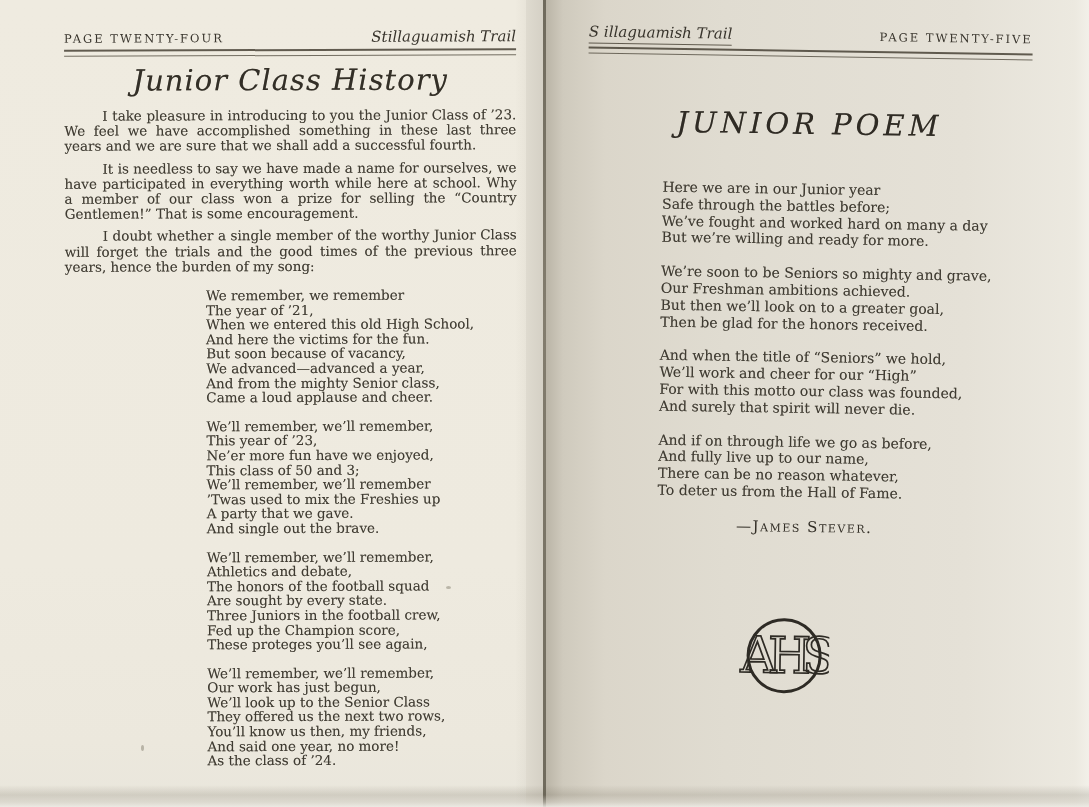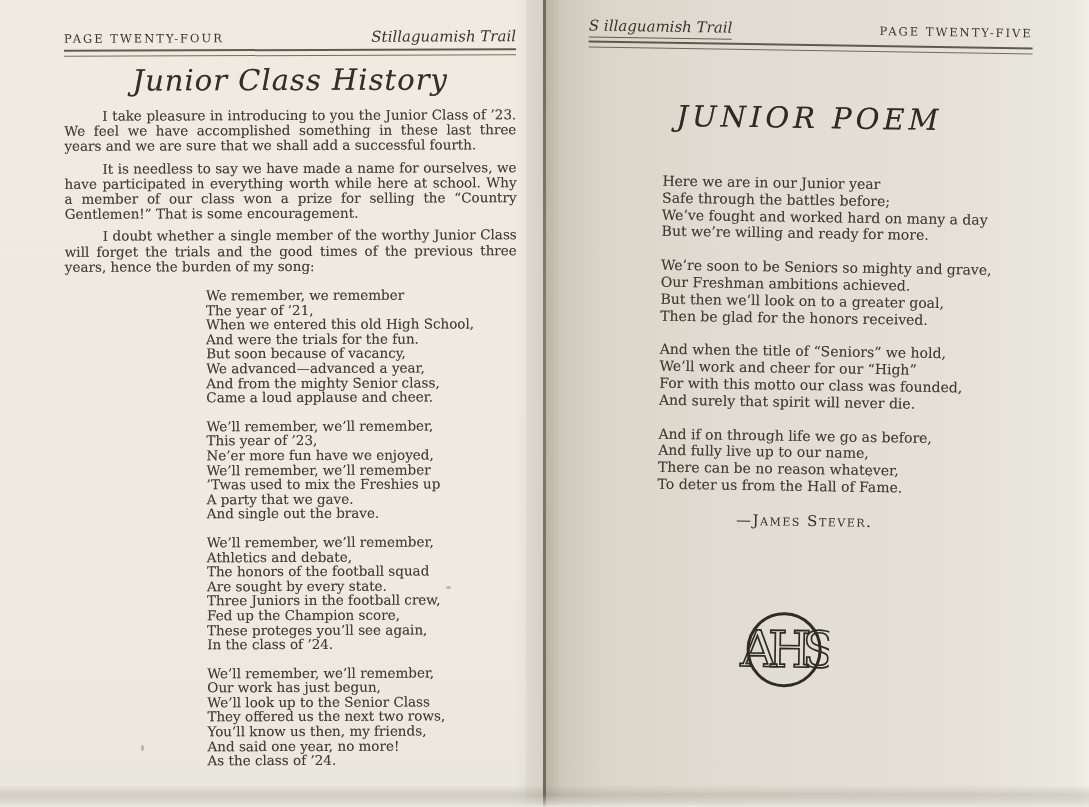--- a/index.html
+++ b/index.html
@@ -2,21 +2,21 @@
 <html><head>
 <meta charset="utf-8">
 <style>
   html,body{margin:0;padding:0;background:#888;}
   #scan{position:relative;width:1089px;height:807px;overflow:hidden;
         font-family:"DejaVu Serif", serif;color:#3f3b32;
         background:#e5e1d6;}
   .page{position:absolute;top:0;height:807px;box-sizing:border-box;}
   #page-left{left:0;width:526px;padding:28px 10px 12px 64px;
     background:linear-gradient(180deg,#efebe0 0%,#eeeadf 70%,#ece8dd 92%,#e9e6dc 100%);}
-  #page-right{left:545px;width:544px;padding:20px 56px 0 44px;
+  #page-right{left:545px;width:544px;padding:26px 56px 0 44px;
     background:linear-gradient(90deg,#b9b3a5 0px,#cfcabd 18px,#dbd6ca 60px,#e0dcd1 180px,#e5e1d7 420px,#ece9e0 530px,#f2f0e9 544px);}
   .tilt-right{transform:rotate(0.9deg);transform-origin:50% 0;}
   .tilt-left{transform:rotate(-0.2deg);transform-origin:50% 0;}
   .gutter{position:absolute;left:543px;top:0;width:3px;height:807px;
     background:linear-gradient(180deg,#6f6a5c,#837d6e 40%,#6f6a5c);z-index:5;}
   .gutter-soft-left{position:absolute;left:515px;top:0;width:28px;height:807px;
     background:linear-gradient(90deg,rgba(0,0,0,0) ,rgba(70,62,48,0.10));z-index:4;}
   .bottom-shadow{position:absolute;left:0;bottom:0;width:1089px;height:22px;z-index:6;
     background:linear-gradient(180deg,rgba(0,0,0,0) 0%,rgba(95,88,72,0.18) 45%,rgba(210,206,196,0.55) 78%,rgba(236,234,228,0.9) 100%);}
   .header-row{display:flex;justify-content:space-between;align-items:baseline;}
@@ -65,44 +65,44 @@
         <p class="para" data-interactable="false">I take pleasure in introducing to you the Junior Class of ’23. We feel we have accomplished something in these last three years and we are sure that we shall add a successful fourth.</p>
         <p class="para" data-interactable="false">It is needless to say we have made a name for ourselves, we have participated in everything worth while here at school. Why a member of our class won a prize for selling the “Country Gentlemen!” That is some encouragement.</p>
         <p class="para" data-interactable="false">I doubt whether a single member of the worthy Junior Class will forget the trials and the good times of the previous three years, hence the burden of my song:</p>
       </div>
 
       <div class="poem poem-left" data-interactable="false">
         <div class="stanza" data-interactable="false">
             <div class="poem-line" data-interactable="false">We remember, we remember</div>
             <div class="poem-line" data-interactable="false">The year of ’21,</div>
             <div class="poem-line" data-interactable="false">When we entered this old High School,</div>
-            <div class="poem-line" data-interactable="false">And were the trials for the fun.</div>
+            <div class="poem-line" data-interactable="false">And here the victims for the fun.</div>
             <div class="poem-line" data-interactable="false">But soon because of vacancy,</div>
             <div class="poem-line" data-interactable="false">We advanced—advanced a year,</div>
             <div class="poem-line" data-interactable="false">And from the mighty Senior class,</div>
             <div class="poem-line" data-interactable="false">Came a loud applause and cheer.</div>
           </div>
         <div class="stanza" data-interactable="false">
             <div class="poem-line" data-interactable="false">We’ll remember, we’ll remember,</div>
             <div class="poem-line" data-interactable="false">This year of ’23,</div>
             <div class="poem-line" data-interactable="false">Ne’er more fun have we enjoyed,</div>
+            <div class="poem-line" data-interactable="false">This class of 50 and 3;</div>
             <div class="poem-line" data-interactable="false">We’ll remember, we’ll remember</div>
             <div class="poem-line" data-interactable="false">’Twas used to mix the Freshies up</div>
             <div class="poem-line" data-interactable="false">A party that we gave.</div>
             <div class="poem-line" data-interactable="false">And single out the brave.</div>
           </div>
         <div class="stanza" data-interactable="false">
             <div class="poem-line" data-interactable="false">We’ll remember, we’ll remember,</div>
             <div class="poem-line" data-interactable="false">Athletics and debate,</div>
             <div class="poem-line" data-interactable="false">The honors of the football squad</div>
             <div class="poem-line" data-interactable="false">Are sought by every state.</div>
             <div class="poem-line" data-interactable="false">Three Juniors in the football crew,</div>
             <div class="poem-line" data-interactable="false">Fed up the Champion score,</div>
             <div class="poem-line" data-interactable="false">These proteges you’ll see again,</div>
-            <div class="poem-line" data-interactable="false">In the class of ’24.</div>
           </div>
         <div class="stanza" data-interactable="false">
             <div class="poem-line" data-interactable="false">We’ll remember, we’ll remember,</div>
             <div class="poem-line" data-interactable="false">Our work has just begun,</div>
             <div class="poem-line" data-interactable="false">We’ll look up to the Senior Class</div>
             <div class="poem-line" data-interactable="false">They offered us the next two rows,</div>
             <div class="poem-line" data-interactable="false">You’ll know us then, my friends,</div>
             <div class="poem-line" data-interactable="false">And said one year, no more!</div>
             <div class="poem-line" data-interactable="false">As the class of ’24.</div>
           </div>

